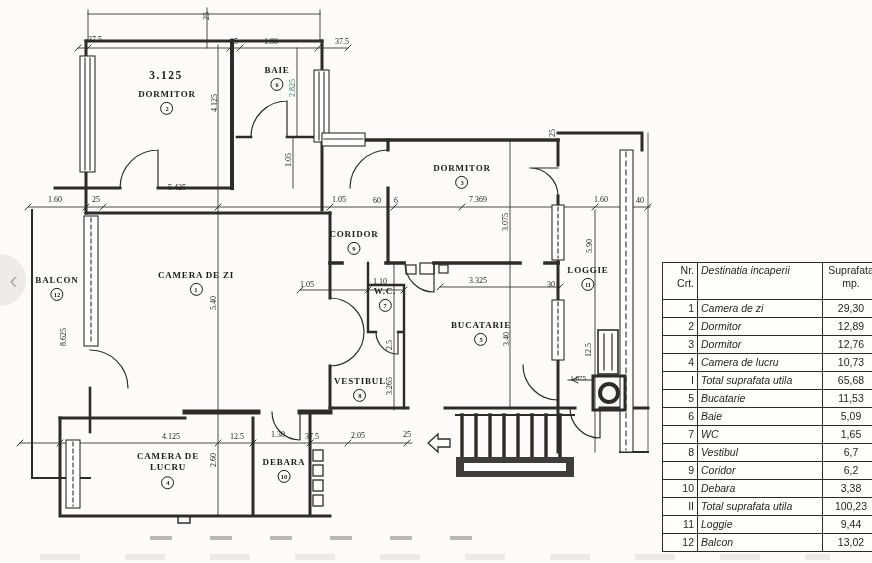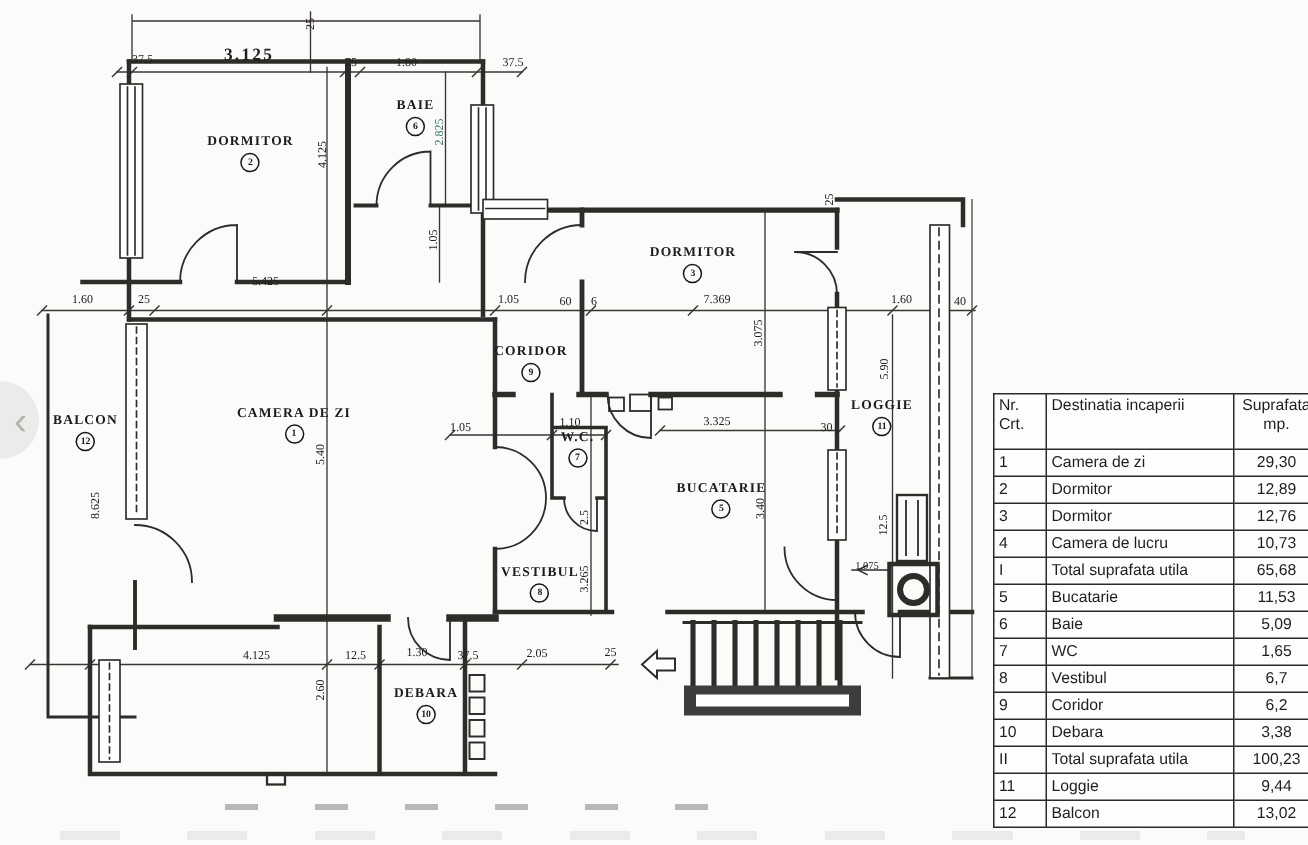--- a/index.html
+++ b/index.html
@@ -4,21 +4,21 @@
 <style>
   html,body{margin:0;padding:0;}
   body{width:872px;height:563px;overflow:hidden;background:#fcfbfa;
        font-family:"Liberation Serif",serif;color:#1d1c1b;position:relative;}
   #stage{position:absolute;inset:0;}
 
   
   .dim{position:absolute;font-size:8px;white-space:nowrap;color:#22201e;
        transform:translate(-50%,-50%);line-height:1;}
   .dim.v{transform:translate(-50%,-50%) rotate(-90deg);}
-  .dim.big{font-weight:bold;font-size:11.5px;letter-spacing:1.5px;}
+  .dim.big{font-weight:bold;font-size:11.5px;letter-spacing:1.5px;margin-top:38px;}
   .dim.green{color:#2e7a5f;}
   .dim.tiny{font-size:7px;text-align:center;}
 
   .room{position:absolute;transform:translate(-50%,-50%);
         display:flex;flex-direction:column;align-items:center;
         font-weight:bold;font-size:9px;letter-spacing:.8px;
         text-align:center;white-space:pre-line;color:#17161
 
 5;line-height:1.25;}
   .room .rnum{margin-top:2px;width:11px;height:11px;border:1px solid #171615;
@@ -35,22 +35,22 @@
 
   
   .areas{position:absolute;left:662px;top:262px;width:203px;
         border-collapse:collapse;table-layout:fixed;background:#fefefd;
         font-family:"Liberation Sans",sans-serif;font-size:10.5px;color:#1f1e1d;}
   .areas th,.areas td{border:1.4px solid #2c2a28;padding:1px 3px;
         overflow:hidden;line-height:1.25;}
   .areas th{font-weight:normal;text-align:left;vertical-align:top;
         white-space:pre-line;height:34px;}
   .areas td{height:15px;}
-  .areas .c-nr{width:28px;text-align:left;}
-  .areas .c-name{width:118px;text-align:left;}
+  .areas .c-nr{width:28px;text-align:right;}
+  .areas .c-name{width:118px;text-align:left;font-style:italic;}
   .areas .c-area{width:50px;text-align:center;}
 
   
   .scan-smudge{position:absolute;pointer-events:none;}
 </style>
 </head>
 <body>
 
 <div id="stage">
 
@@ -177,20 +177,25 @@
     <span>CAMERA DE ZI</span>
     <span class="rnum">1</span>
   </div>
   <div class="room" style="left:167px;top:102px">
     <span>DORMITOR</span>
     <span class="rnum">2</span>
   </div>
   <div class="room" style="left:462px;top:176px">
     <span>DORMITOR</span>
     <span class="rnum">3</span>
+  </div>
+  <div class="room" style="left:168px;top:470px">
+    <span>CAMERA DE
+LUCRU</span>
+    <span class="rnum">4</span>
   </div>
   <div class="room" style="left:481px;top:333px">
     <span>BUCATARIE</span>
     <span class="rnum">5</span>
   </div>
   <div class="room" style="left:277px;top:78px">
     <span>BAIE</span>
     <span class="rnum">6</span>
   </div>
   <div class="room" style="left:385px;top:299px">

